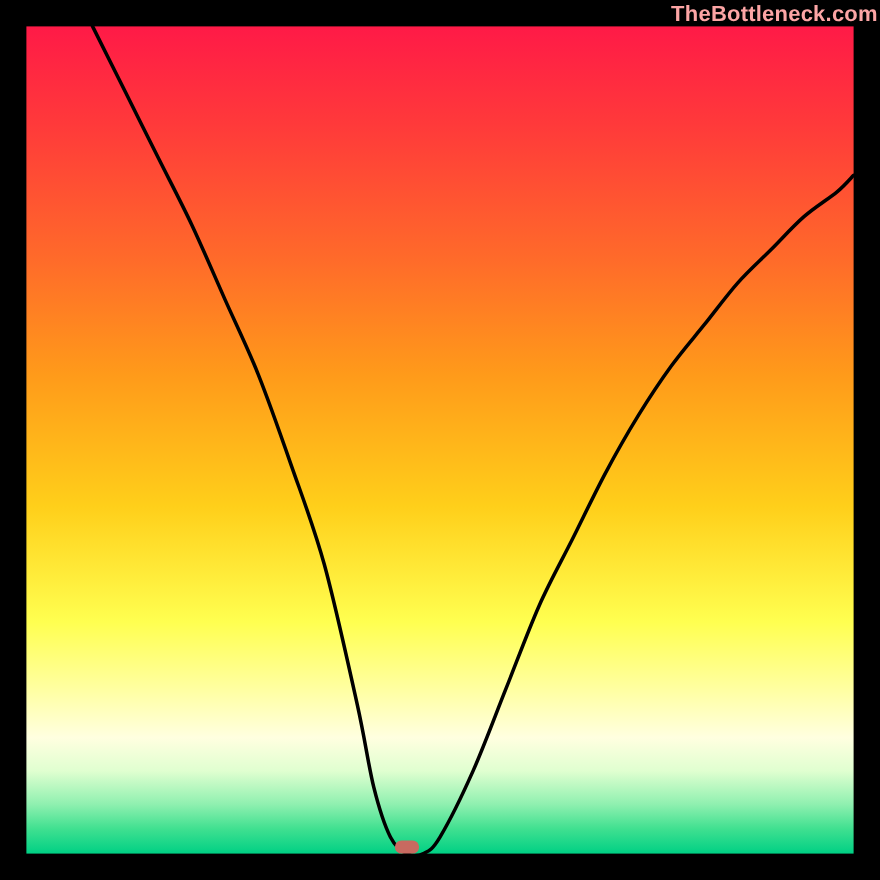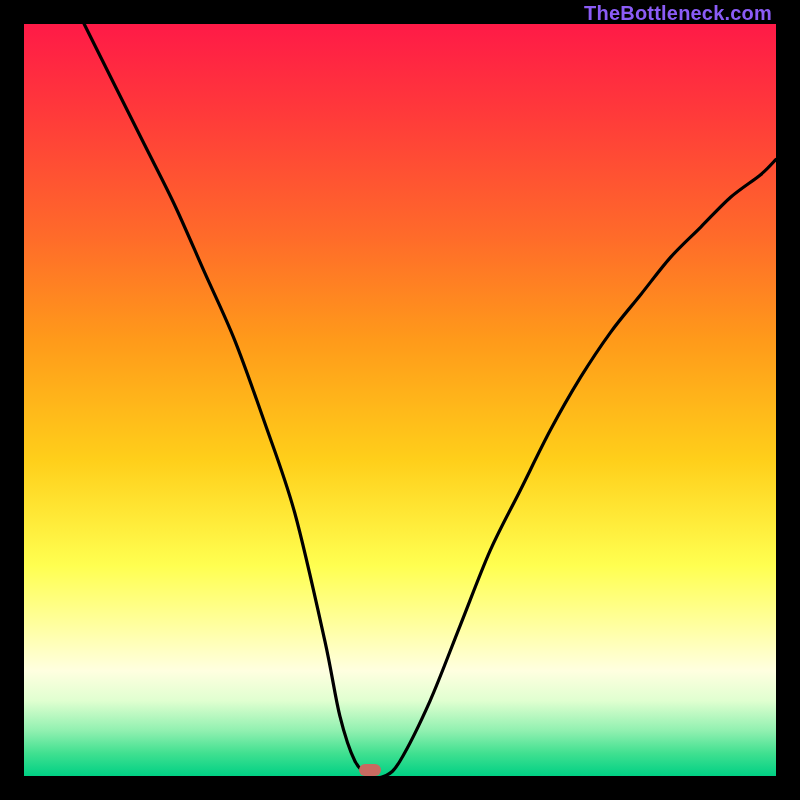--- a/index.html
+++ b/index.html
@@ -34,25 +34,25 @@
       #ffffa0 80%,
       #ffffe0 86%,
       #e0ffd0 90%,
       #90f0b0 94%,
       #40e090 97%,
       #00d084 100%);
   }
   .watermark {
     position: absolute;
     top: 2px;
-    right: 28px;
+    right: 2px;
     font-family: Arial, Helvetica, sans-serif;
     font-size: 20px;
     font-weight: 600;
-    color: #8b5cf6;
+    color: #fca5a5;
     letter-spacing: 0.2px;
     user-select: none;
   }
   svg.curve {
     position: absolute;
     left: 24px;
     top: 24px;
     width: 752px;
     height: 752px;
     overflow: visible;

